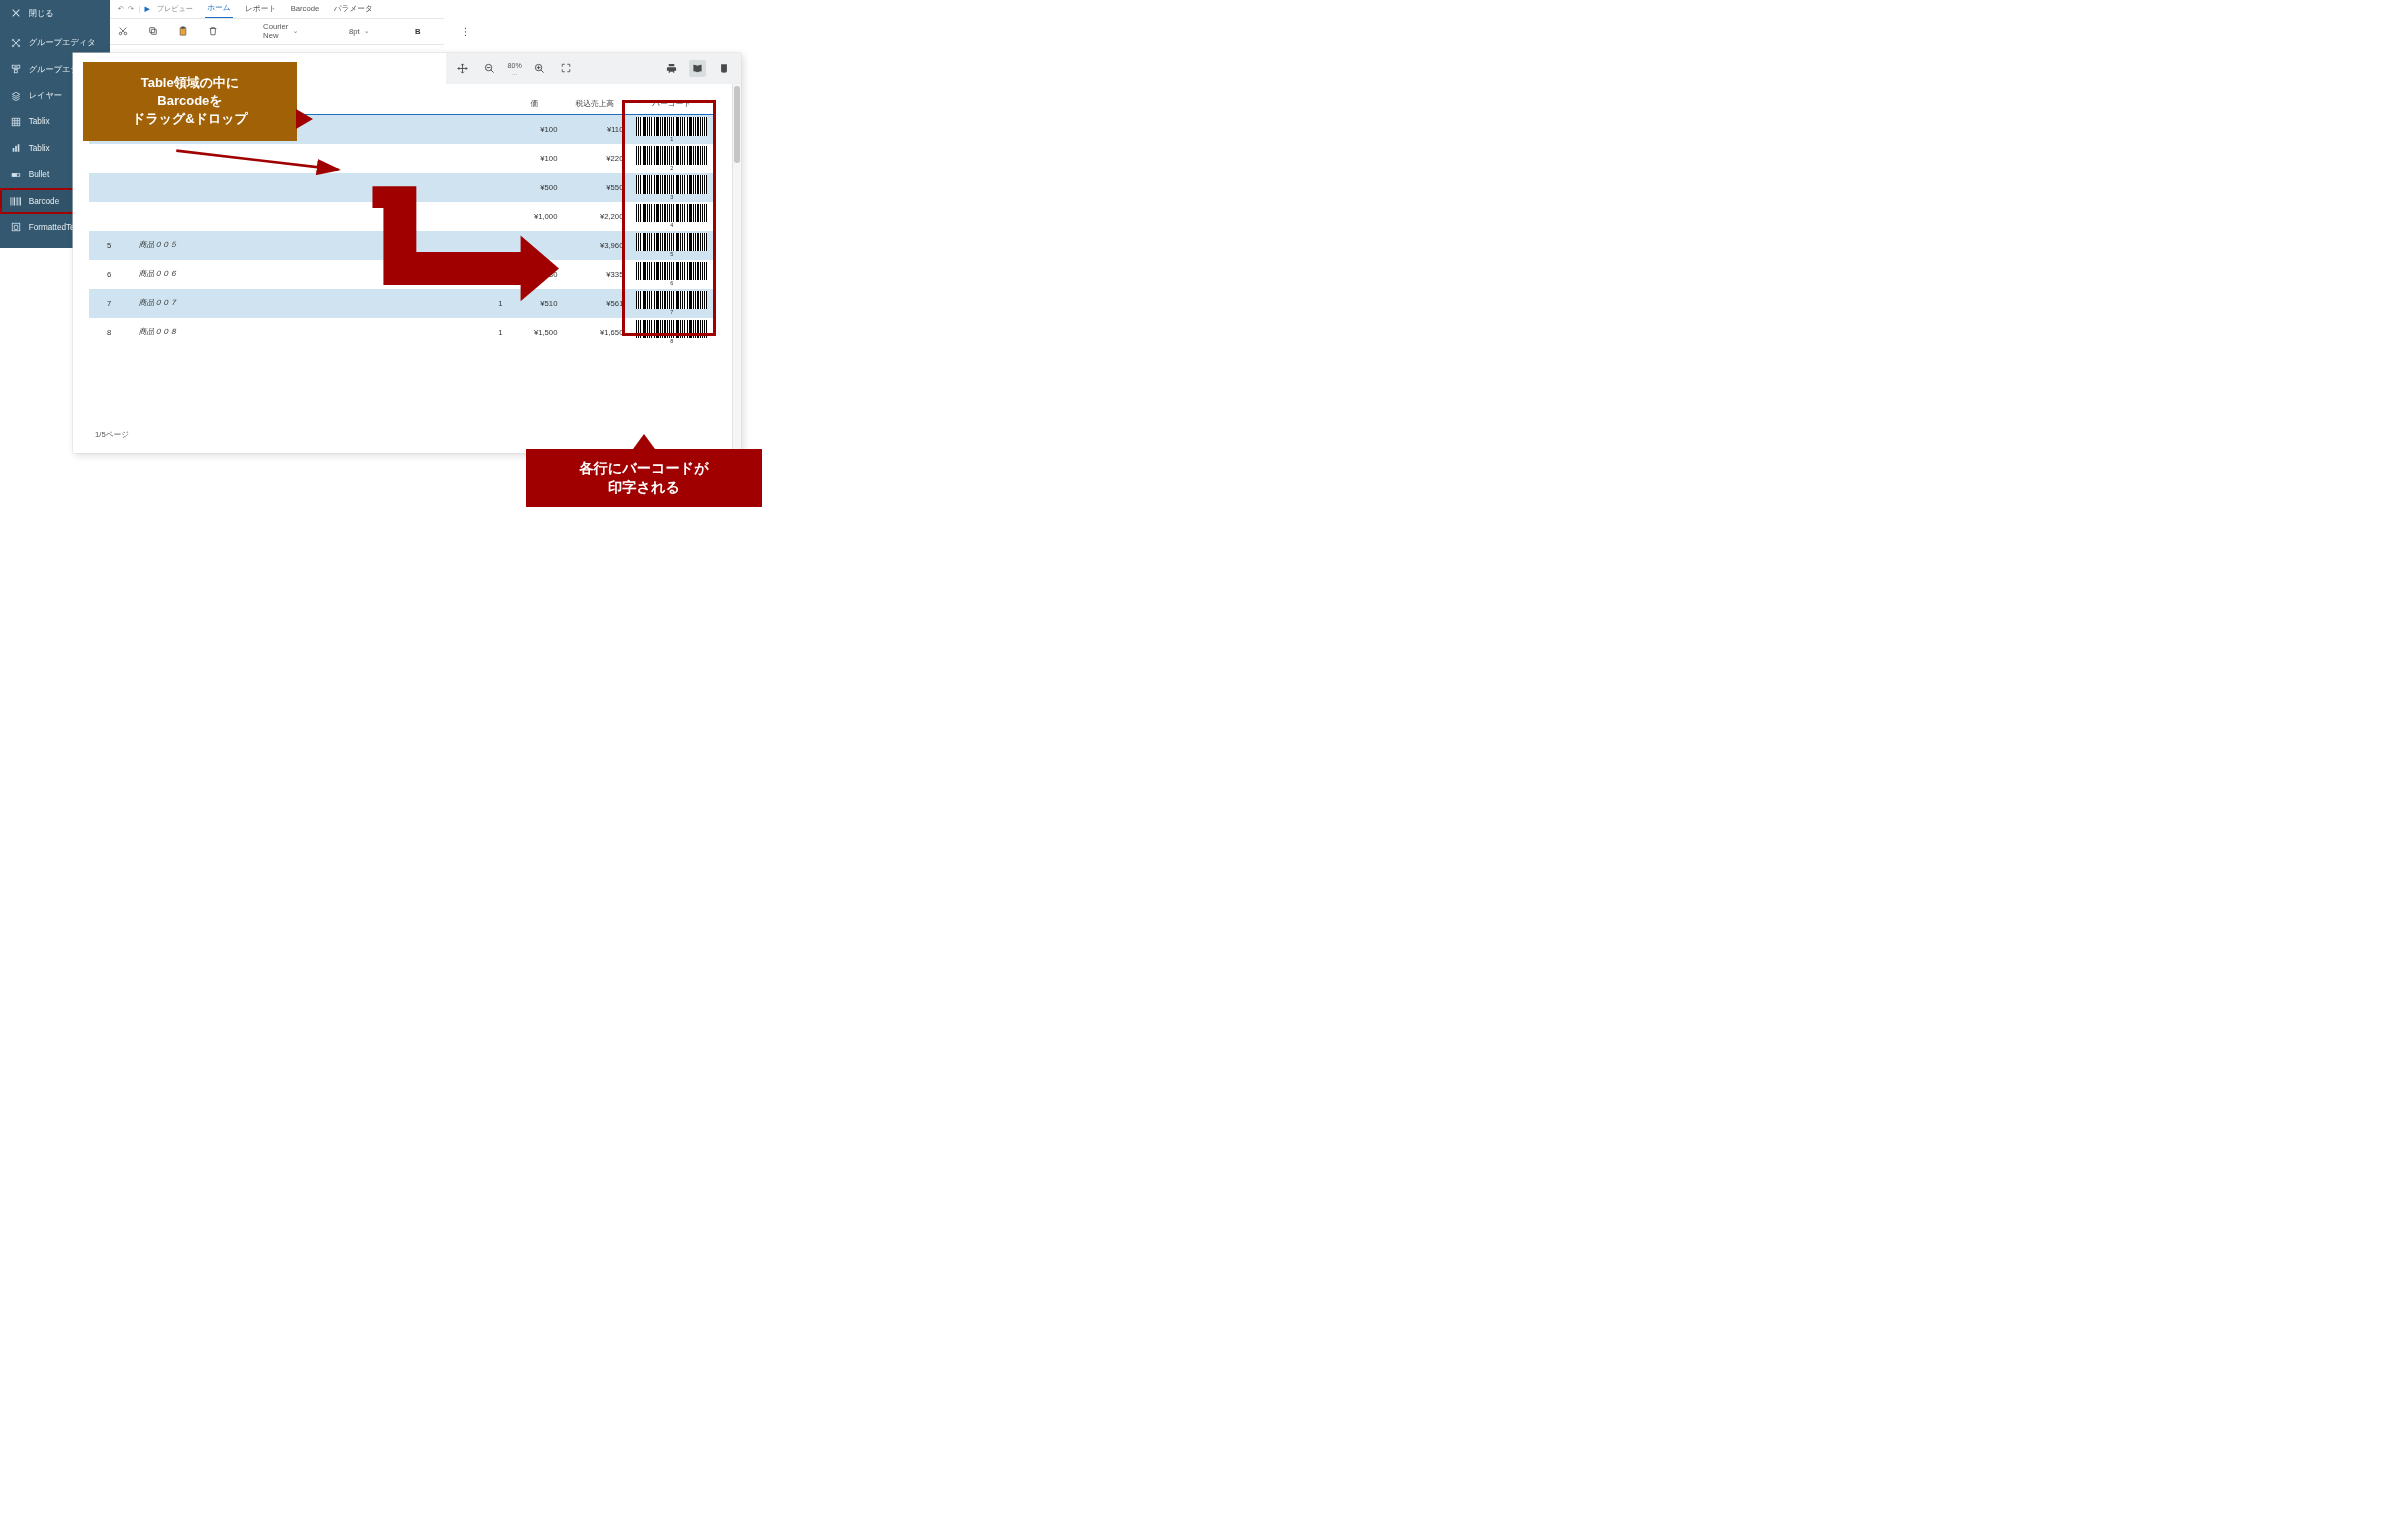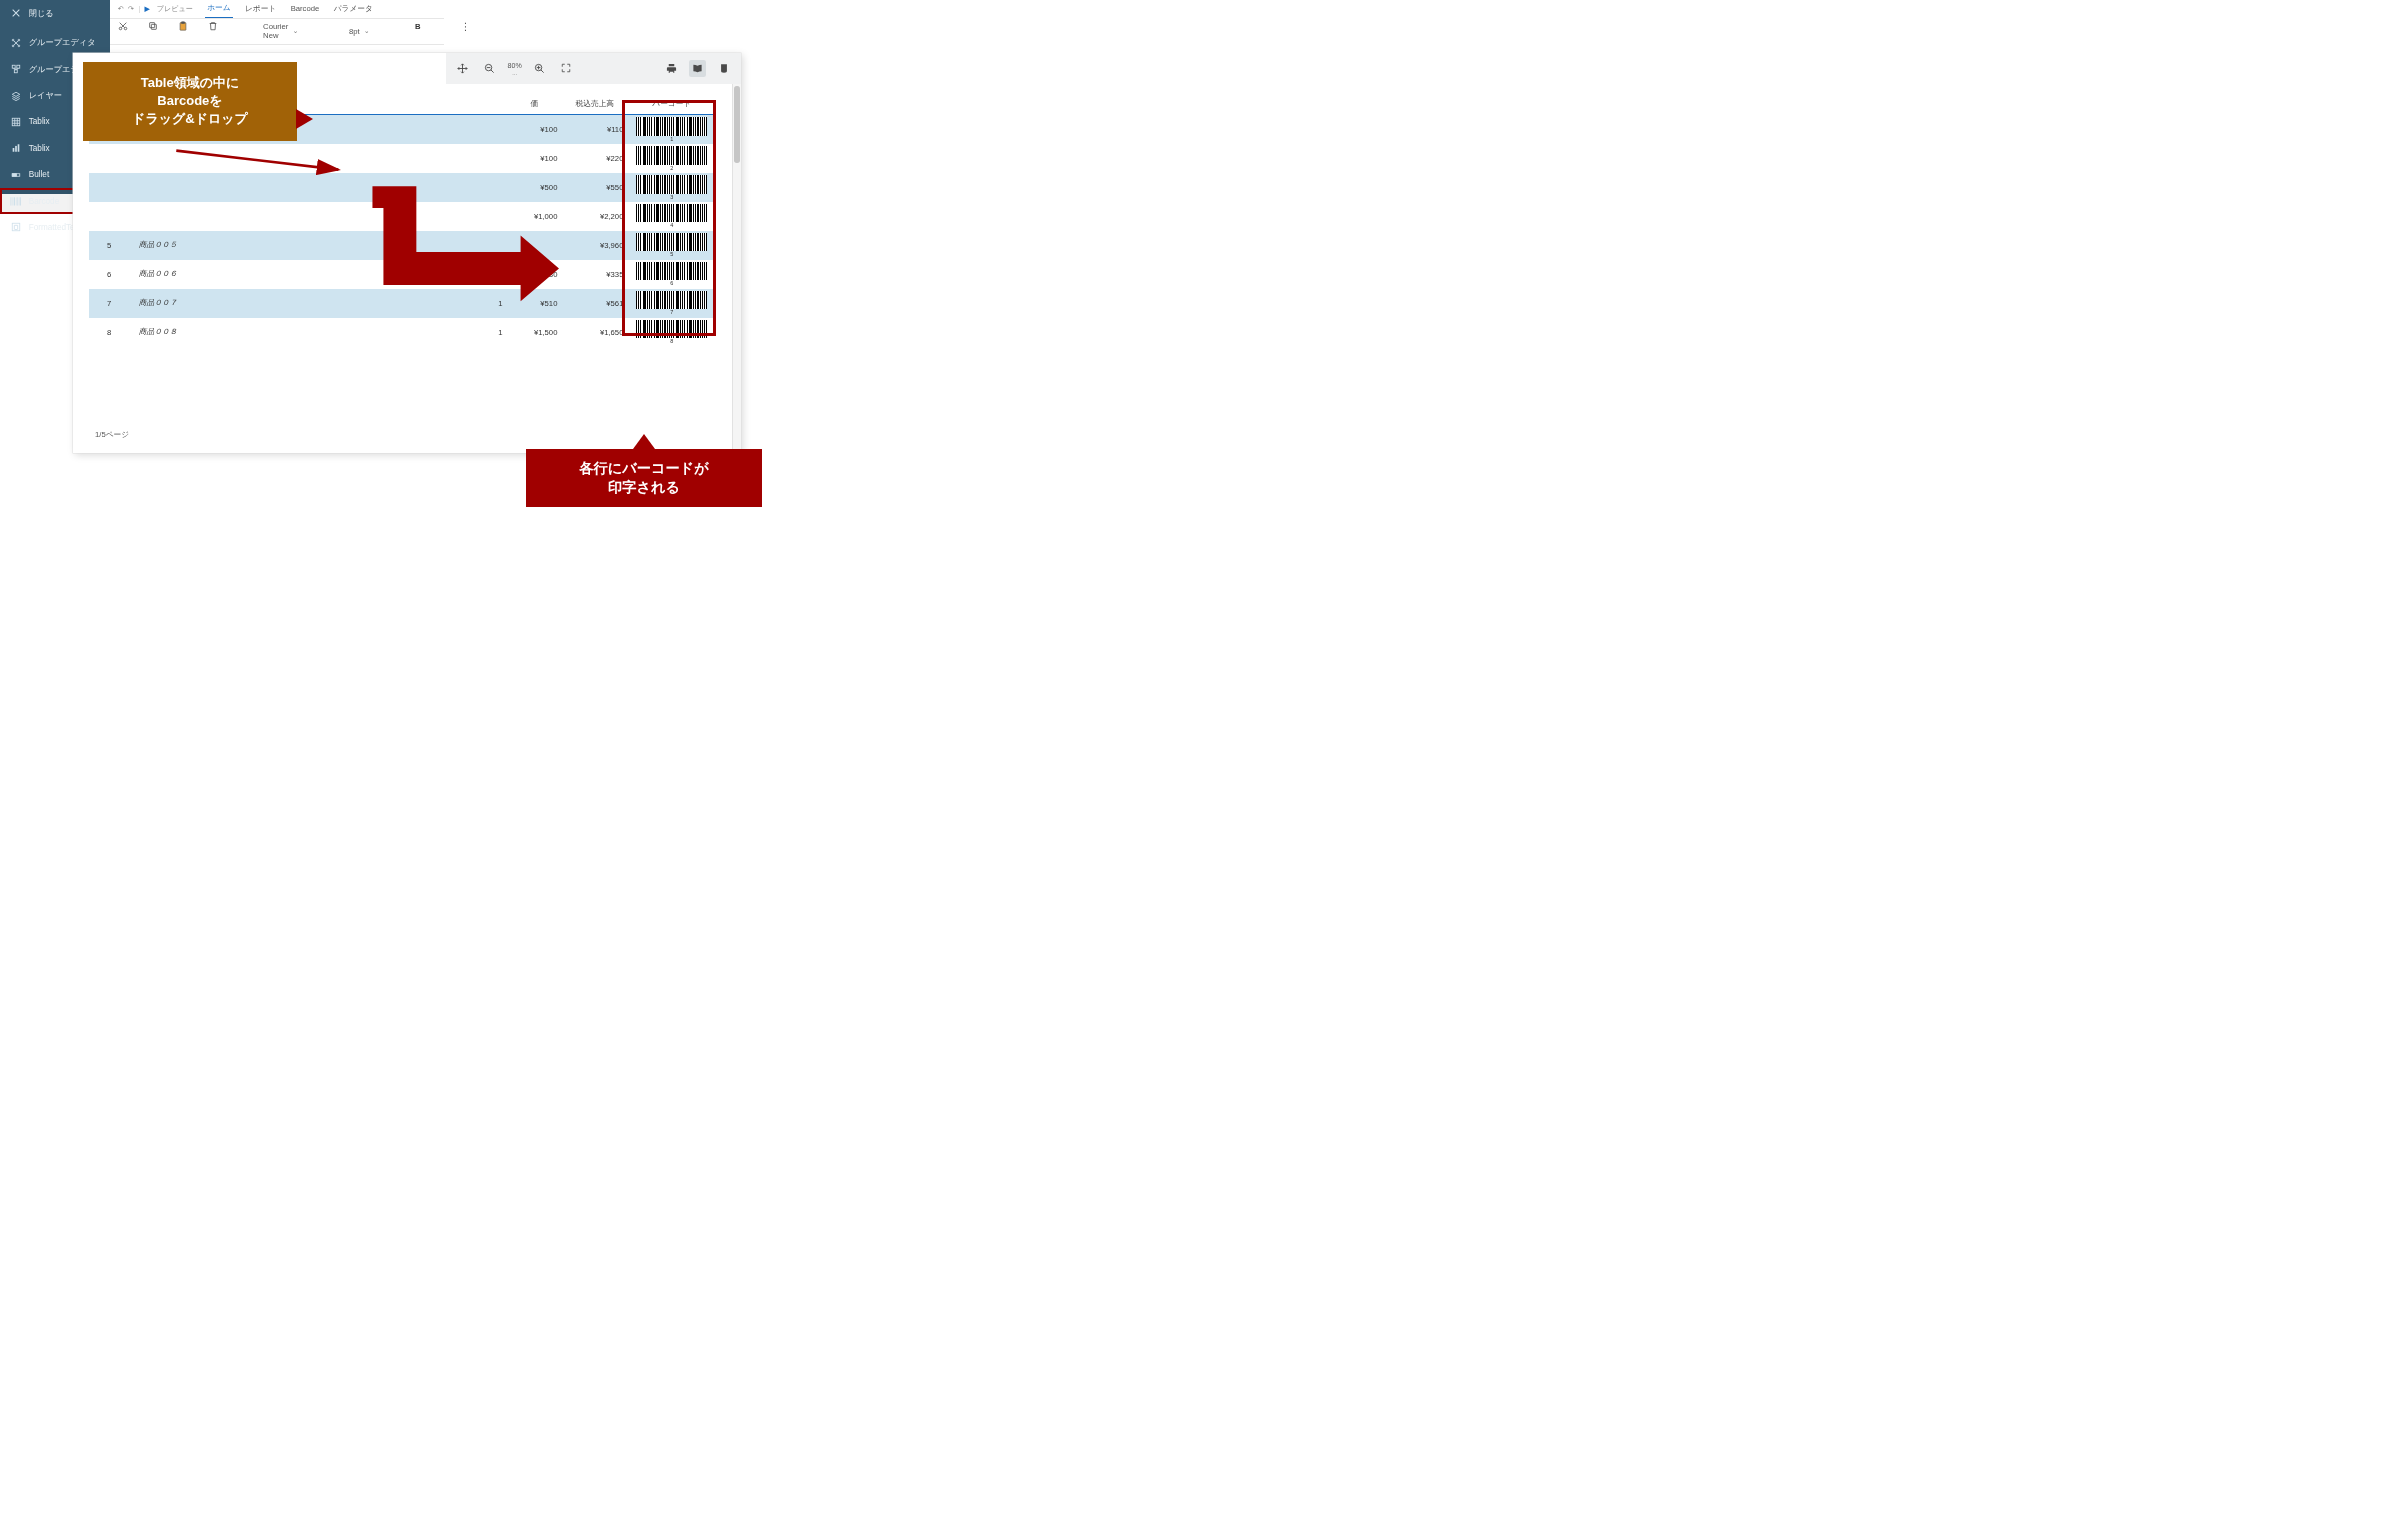--- a/index.html
+++ b/index.html
@@ -15,21 +15,21 @@
   
   .designer {
     position: absolute;
     top: 0; left: 0;
     width: 444px; height: 274px;
     background: #fff;
   }
   .sidebar {
     position: absolute;
     top: 0; left: 0;
-    width: 110px; height: 194px;
+    width: 110px; height: 248px;
     background: #34586f;
     color: #e7eef2;
     font-size: 8.2px;
   }
   .side-item {
     display: flex; align-items: center;
     gap: 7.7px;
     padding: 7.7px 10px;
     cursor: pointer;
   }
@@ -53,21 +53,21 @@
     border-bottom: 0.5px solid #e6e6e6;
   }
   .top-tabs .mini { color:#888; display:flex; gap:4.4px; align-items:center; font-size:7.1px;}
   .top-tabs .tab { padding: 3.3px 2.2px; cursor:pointer; }
   .top-tabs .tab.active { color:#1b6ec2; border-bottom: 1.6px solid #1b6ec2; }
 
   .toolbar {
     position: absolute;
     top: 18.6px; left: 110px; right:0;
     height: 26px;
-    display:flex; gap:20px;
+    display:flex; align-items:center; gap:20px;
     padding: 0 7.7px;
     border-bottom: 0.5px solid #e6e6e6;
     font-size: 7.7px; color:#555;
   }
   .toolbar .iconbtn { width:15.3px; height:15.3px; display:flex;align-items:center;justify-content:center; cursor:pointer; }
   .toolbar .sel { display:flex; align-items:center; gap:4.4px; border:0.5px solid transparent; padding:2.2px 4.4px;}
   .toolbar .chev { font-size:6.6px; color:#777;}
   .toolbar .sep { width:0.5px; height:13px; background:#e0e0e0; }
 
   .design-canvas {

